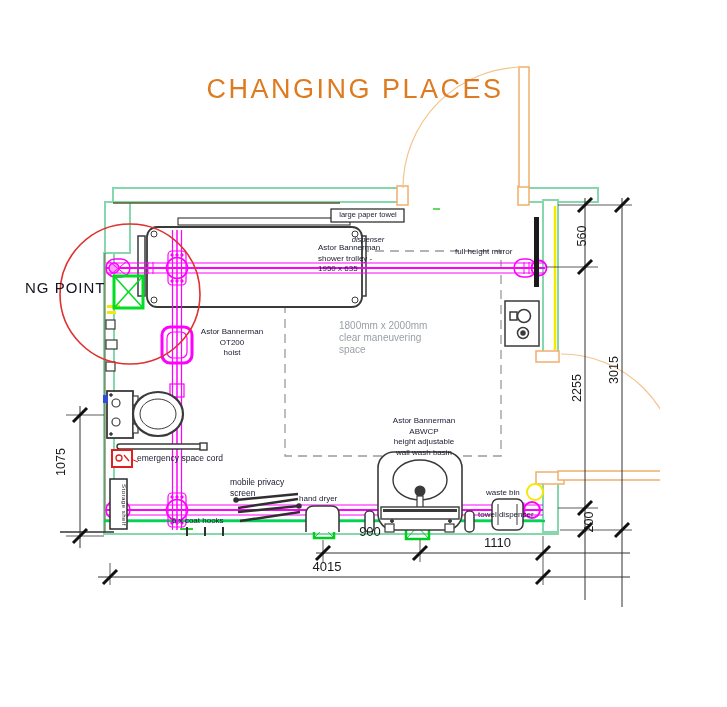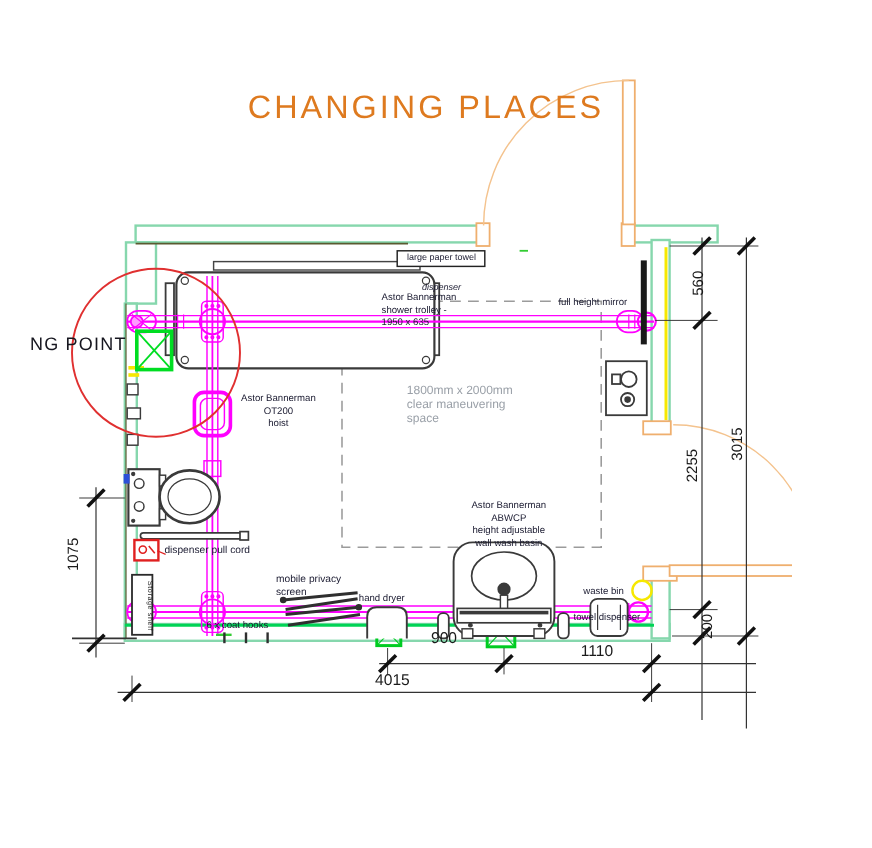--- a/index.html
+++ b/index.html
@@ -1,21 +1,21 @@
 <!DOCTYPE html>
 <html><head>
 <meta charset="utf-8">
 <style>
   html,body{margin:0;padding:0;background:#ffffff;}
   #stage{position:relative;width:660px;height:707px;background:#fff;overflow:hidden;
          font-family:"Liberation Sans",sans-serif;}
   #plan-svg{position:absolute;left:0;top:0;}
   .lbl{position:absolute;color:#1a1a30;font-size:8px;line-height:10.5px;white-space:pre-line;}
   .lbl.center{text-align:center;}
-  .lbl.right{text-align:center;}
+  .lbl.right{text-align:left;}
   .gray{color:#9aa0a8;font-size:10px;line-height:12px;}
   .dim{position:absolute;color:#1a1a1a;font-size:13px;text-align:center;}
   .dim.side{font-size:12.5px;transform:rotate(-90deg);}
   .title-line{position:absolute;color:#DE7A1F;font-size:27px;letter-spacing:2.5px;text-align:center;font-weight:400;}
   .ngpoint{position:absolute;color:#16161f;font-size:15px;letter-spacing:1px;font-weight:500;}
   .vtext{position:absolute;writing-mode:vertical-rl;font-size:6px;color:#222;text-align:center;
          letter-spacing:0.5px;}
 </style>
 </head>
 <body>
@@ -286,21 +286,21 @@
 
 <div class="lbl gray" style="left:339px;top:320px;">1800mm x 2000mm
 clear maneuvering
 space</div>
 
 <div class="lbl center" style="left:376px;top:416px;width:96px;">Astor Bannerman
 ABWCP
 height adjustable
 wall wash basin</div>
 
-<div class="lbl" style="left:137px;top:453px;font-size:8.5px;">dispenser pull cord</div>
+<div class="lbl" style="left:137px;top:453px;font-size:8.5px;">emergency space cord</div>
 
 <div class="lbl" style="left:230px;top:477px;font-size:8.5px;">mobile privacy
 screen</div>
 
 <div class="lbl" style="left:172px;top:516px;">6 x coat hooks</div>
 
 <div class="lbl" style="left:299px;top:494px;">hand dryer</div>
 
 <div class="lbl" style="left:486px;top:488px;">waste bin</div>
 

